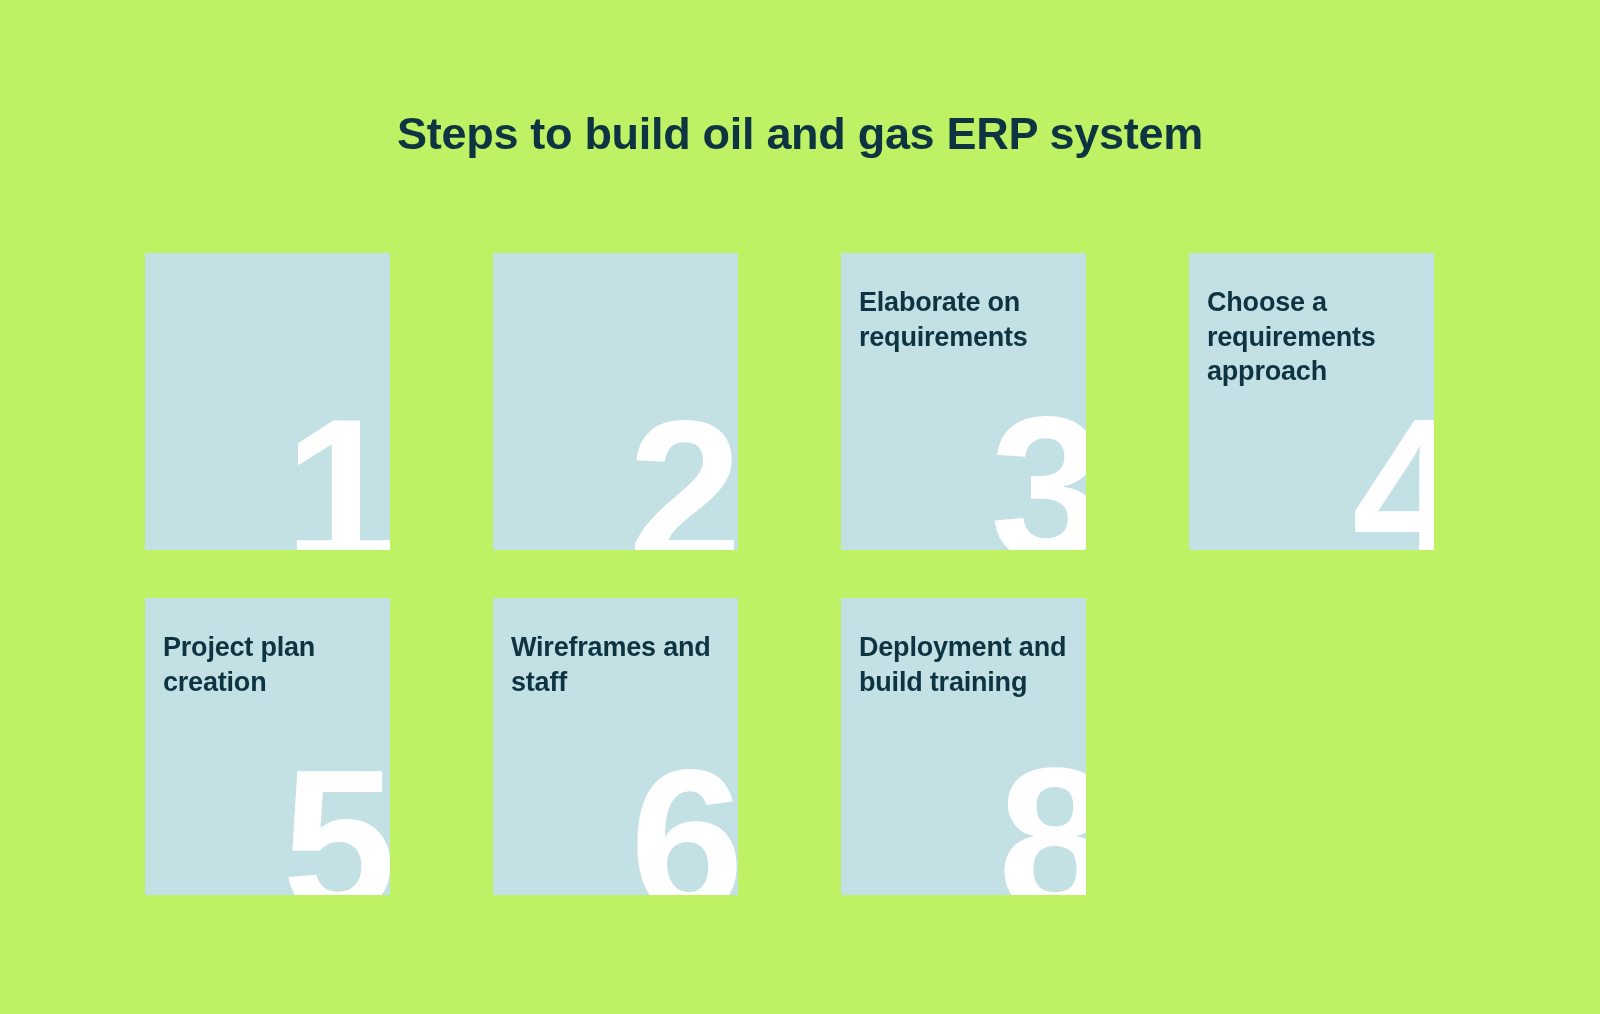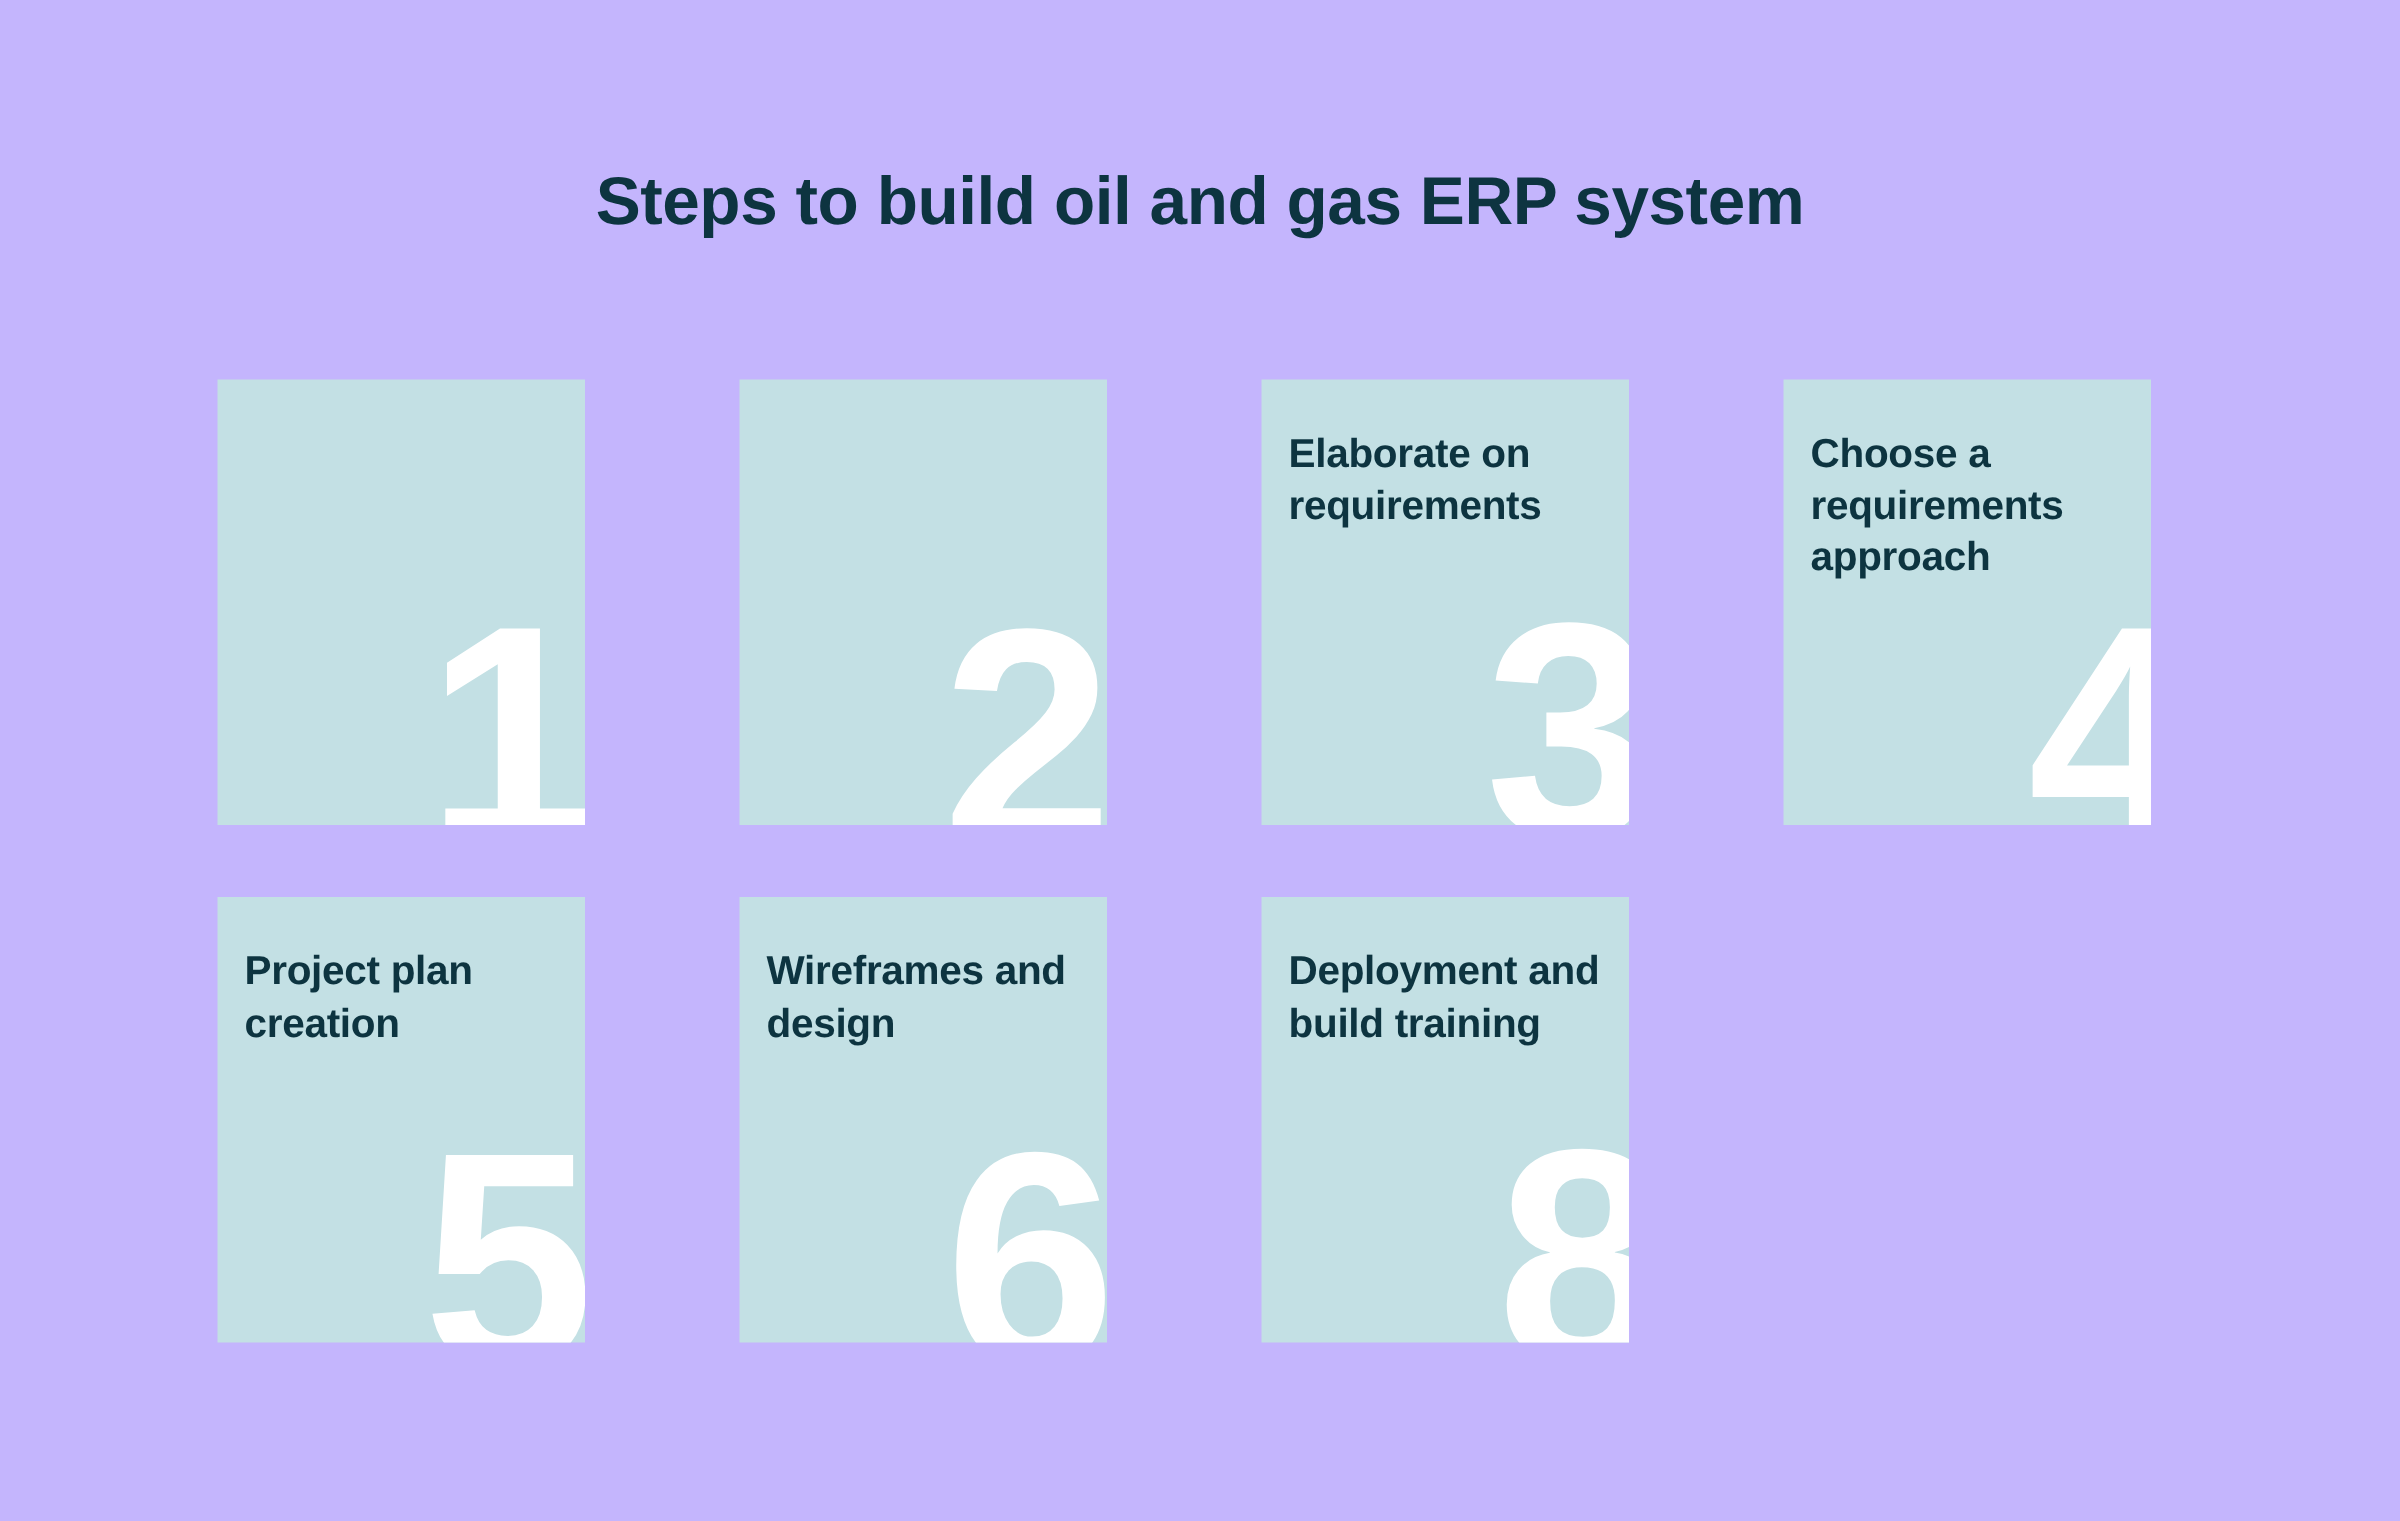--- a/index.html
+++ b/index.html
@@ -11,21 +11,21 @@
     width: 1600px;
     height: 1014px;
     font-family: "Liberation Sans", sans-serif;
     overflow: hidden;
   }
 
   .infographic {
     position: relative;
     width: 1600px;
     height: 1014px;
-    background: #c4b5fd;
+    background: #bef264;
   }
 
   
   .title {
     position: absolute;
     left: 0;
     top: 108px;
     width: 1600px;
     text-align: center;
     font-size: 45px;
@@ -115,21 +115,21 @@
       <div class="card-label">Choose a requirements approach</div>
       <div class="card-number">4</div>
     </div>
 
     <div class="card n5">
       <div class="card-label">Project plan creation</div>
       <div class="card-number">5</div>
     </div>
 
     <div class="card n6">
-      <div class="card-label">Wireframes and design</div>
+      <div class="card-label">Wireframes and staff</div>
       <div class="card-number">6</div>
     </div>
 
 
     <div class="card n8">
       <div class="card-label">Deployment and build training</div>
       <div class="card-number">8</div>
     </div>
 
   </div>

